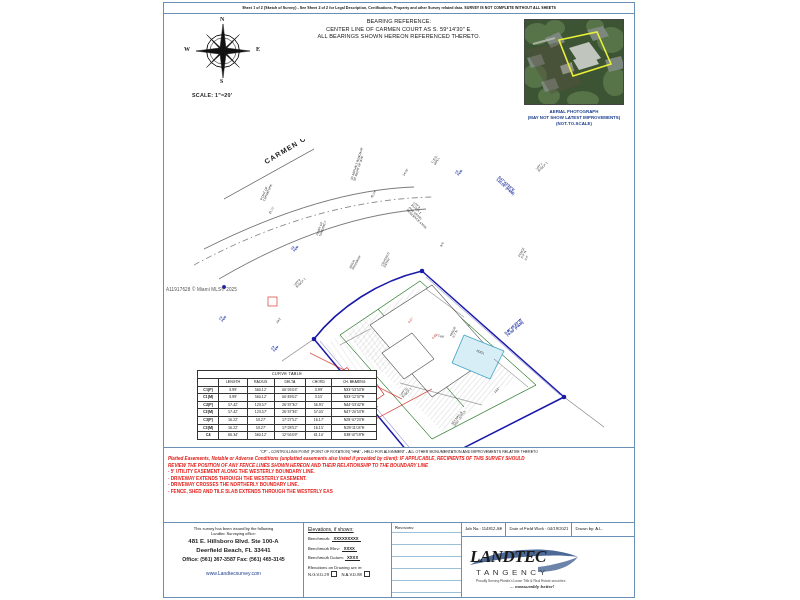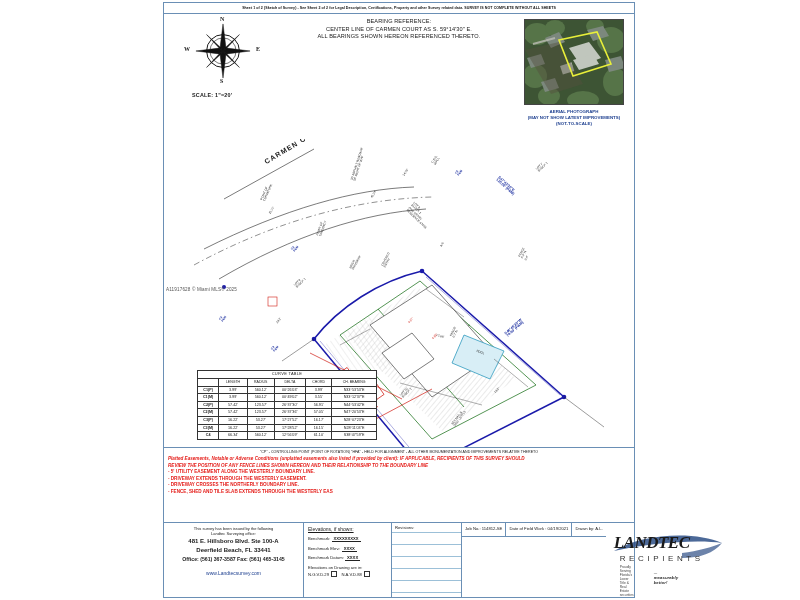--- a/index.html
+++ b/index.html
@@ -80,21 +80,21 @@
   .tb-elev .val{border-bottom:1px solid #222;padding:0 2px;font-weight:bold;}
   .tb-elev .dr{font-size:4.2px;margin-bottom:1px;}
   .tb-elev .dat{font-size:4.2px;}
   .ckbox{display:inline-block;width:4px;height:4px;border:1px solid #333;
          vertical-align:-1px;margin:0 3px 0 1px;}
 
   .tb-rev{width:70px;}
   .tb-rev .rv-hd{font-size:4.2px;padding:2px 3px;border-bottom:1px solid #9cc0d8;}
   .tb-rev .rv-row{height:11px;border-bottom:1px solid #9cc0d8;}
 
-  .tb-right{flex:1;display:flex;flex-direction:row;}
+  .tb-right{flex:1;display:flex;flex-direction:column;}
   .tb-job{display:flex;height:13px;border-bottom:1px solid #6a8fb5;}
   .tb-job div{font-size:4.2px;padding:3px 3px 0 3px;border-right:1px solid #6a8fb5;
               white-space:nowrap;}
   .tb-job div:last-child{border-right:none;}
   .tb-logo{flex:1;position:relative;}
   .lt-name{position:absolute;left:8px;top:10px;font-size:17px;font-weight:bold;
            font-style:italic;font-family:"Liberation Serif",serif;letter-spacing:-.5px;}
   .lt-sub{position:absolute;left:14px;top:31px;font-size:8px;letter-spacing:3.6px;
           color:#333;}
   .lt-tag{position:absolute;left:14px;top:42px;font-size:3.3px;color:#444;}
@@ -489,20 +489,20 @@
         <div>Job No.: 114812-SE</div>
         <div>Date of Field Work : 04/19/2021</div>
         <div>Drawn by: A.L.</div>
       </div>
       <div class="tb-logo">
         <svg class="swoosh" viewBox="0 0 112 30">
           <path d="M2,20 C30,2 84,0 110,12 C86,8 36,12 2,20 Z" fill="#2d4f86" opacity=".85"></path>
           <path d="M70,22 C86,20 100,16 110,12 C102,22 88,27 70,27 Z" fill="#2d4f86" opacity=".7"></path>
         </svg>
         <div class="lt-name">LANDTEC</div>
-        <div class="lt-sub">RECIPIENTS</div>
+        <div class="lt-sub">TANGENCY</div>
         <div class="lt-tag">Proudly Serving Florida's Lower Title &amp; Real Estate securities</div>
         <div class="lt-tag2">... measurably better!</div>
       </div>
     </div>
 
   </div>
 </div>
 
 </body></html>

